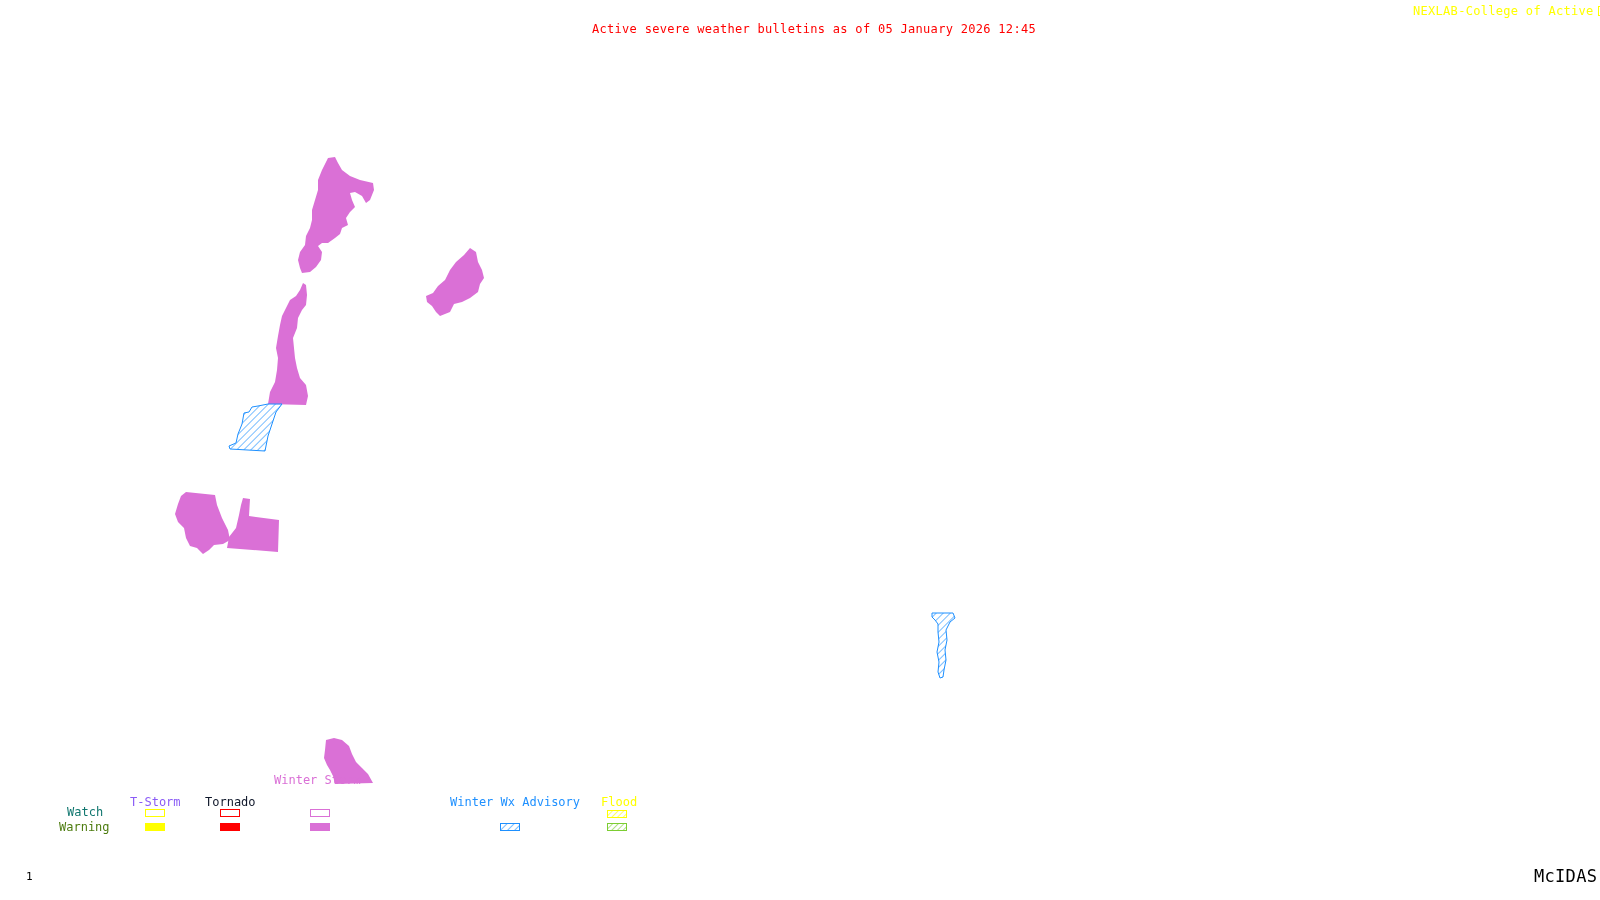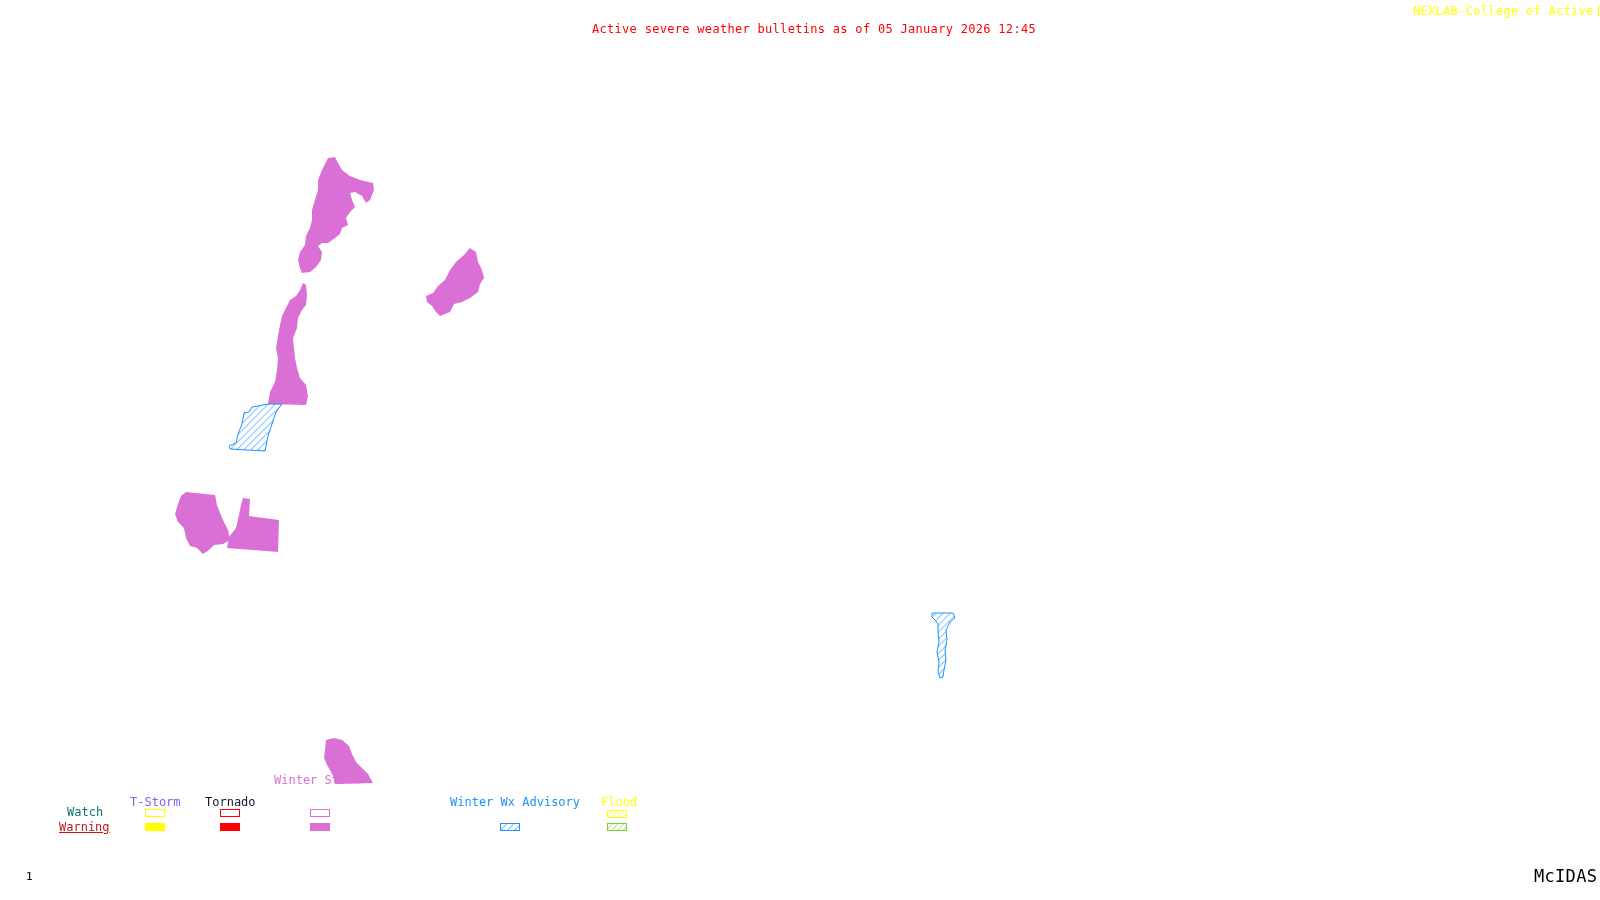--- a/index.html
+++ b/index.html
@@ -45,21 +45,21 @@
 
   <path fill="#da70d6" d="M326,740 L334,738 L342,740 L349,746 L352,754 L356,762 L362,768 L368,774 L373,783 L335,784 L333,776 L330,770 L327,765 L324,758 L325,750 Z"></path>
 
   <path fill="url(#hatch-blue)" stroke="#1e90ff" stroke-width="1" d="M268,404 L282,404 L276,412 L272,424 L268,436 L265,451 L230,449 L229,446 L236,443 L238,434 L242,424 L244,413 L249,412 L252,407 L258,406 Z"></path>
 
   <path fill="url(#hatch-blue)" stroke="#1e90ff" stroke-width="1" d="M932,613 L953,613 L955,618 L950,622 L946,630 L947,640 L945,650 L946,660 L944,670 L943,677 L940,678 L938,672 L939,662 L937,652 L939,642 L938,632 L938,624 L935,620 L932,617 Z"></path>
 </svg>
 
 <div>
   <div class="leg-label" style="left:59px;top:806px;color:#0f766e;margin-left:8px;">Watch</div>
-  <div class="leg-label" style="left:59px;top:821px;color:#b91c1c;text-decoration:underline;">Warning</div>
+  <div class="leg-label" style="left:59px;top:821px;color:#4d7c0f;">Warning</div>
 
   <div class="leg-label" style="left:130px;top:796px;color:#8b5cf6;">T-Storm</div>
   <div class="leg-box" style="left:145px;top:809px;border:1px solid #ffff00;"></div>
   <div class="leg-box" style="left:145px;top:823px;background:#ffff00;"></div>
 
   <div class="leg-label" style="left:205px;top:796px;color:#0f172a;">Tornado</div>
   <div class="leg-box" style="left:220px;top:809px;border:1px solid #ff0000;"></div>
   <div class="leg-box" style="left:220px;top:823px;background:#ff0000;"></div>
 
   <div class="leg-label" style="left:274px;top:774px;color:#da70d6;">Winter Storm</div>

